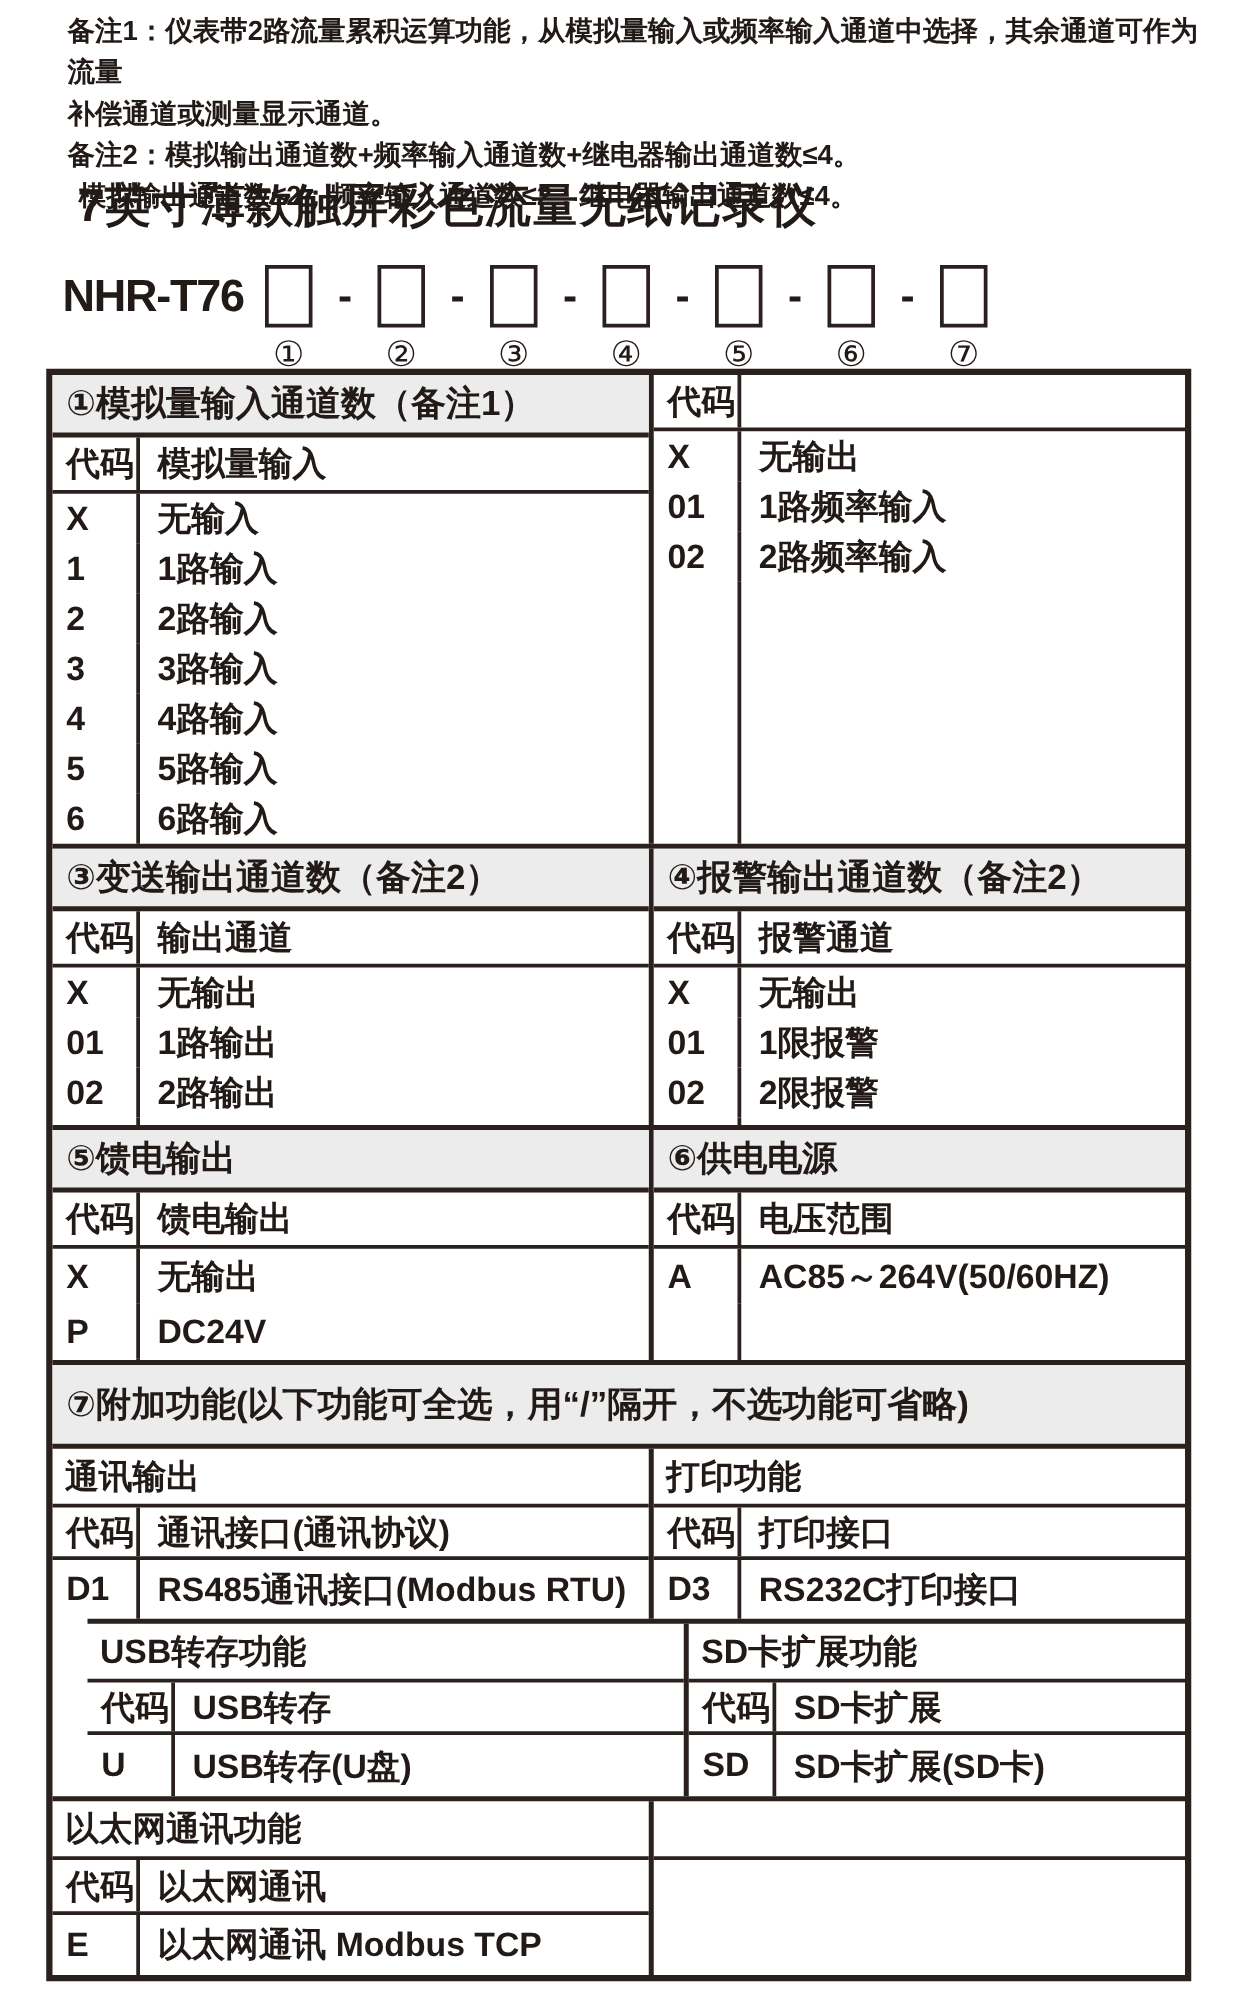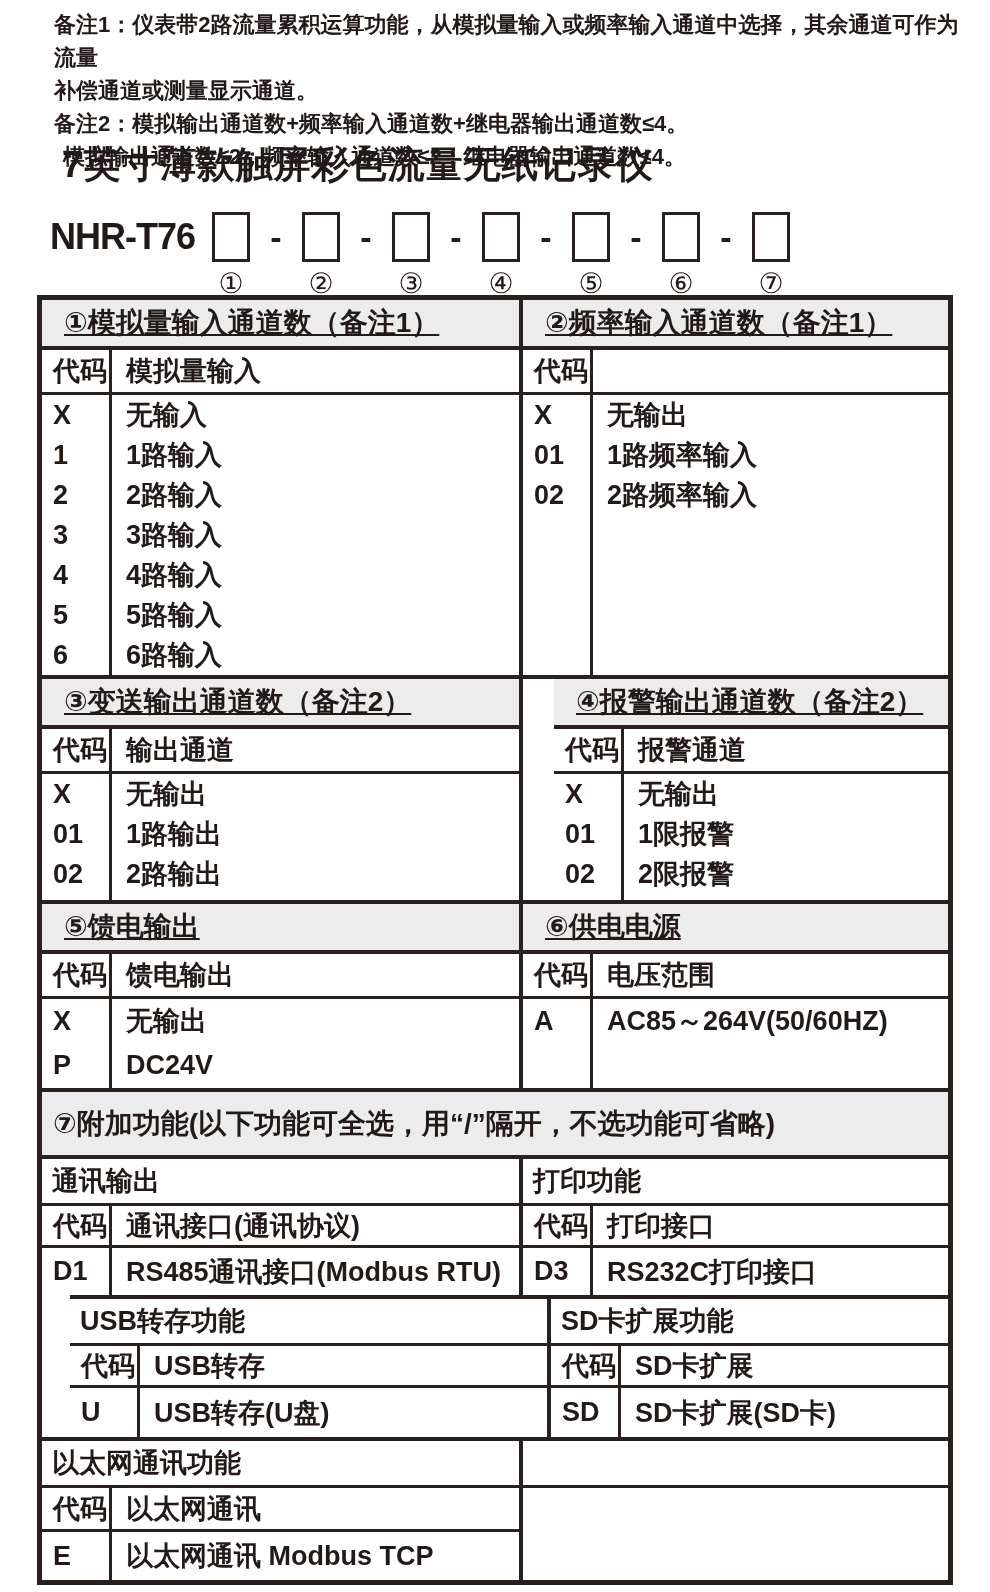--- a/index.html
+++ b/index.html
@@ -25,34 +25,34 @@
   .circ{margin-top:7px;font-size:28px;font-weight:400;line-height:30px;}
   .dash{width:20px;margin:0 16px;font-size:34px;line-height:50px;text-align:center;}
   
   .tbl{position:absolute;left:37px;top:295px;width:916px;height:1290px;box-sizing:border-box;
        border:5px solid var(--bc);display:flex;flex-direction:column;background:#fff;}
   .grp{display:flex;box-sizing:border-box;}
   .bt{border-top:4px solid var(--bc);}
   .half-l{width:481px;box-sizing:border-box;border-right:4px solid var(--bc);display:flex;flex-direction:column;}
   .half-r{flex:1;display:flex;flex-direction:column;}
   .sec-title{height:46px;background:var(--hbg);border-bottom:4px solid var(--bc);
-             display:flex;align-items:center;padding-left:22px;font-size:28px;box-sizing:content-box;text-decoration:underline;}
+             display:flex;align-items:center;padding-left:11px;font-size:28px;box-sizing:content-box;}
   .full-title{height:63px;background:var(--hbg);display:flex;align-items:center;padding-left:11px;font-size:28px;}
   .cols{height:42px;border-bottom:3px solid var(--bc);display:flex;font-size:27px;}
   .sub-title{height:44px;border-bottom:3px solid var(--bc);display:flex;align-items:center;
              padding-left:10px;font-size:27px;}
   .code-cell{width:70px;flex-shrink:0;box-sizing:border-box;border-right:3px solid var(--bc);
              display:flex;align-items:center;padding-left:11px;}
   .desc-cell{flex:1;display:flex;align-items:center;padding-left:14px;}
   .body{flex:1;display:flex;flex-direction:column;}
   .row{height:40px;flex-shrink:0;display:flex;font-size:27px;}
   .row44{height:44px;}
   .fill{flex:1;display:flex;font-size:27px;}
   .g1{height:375px;}
-  .g2{height:225px;gap:31px;}
+  .g2{height:225px;}
   .g3{height:188px;}
   .g4{height:67px;}
   .g5{height:140px;}
   .g6{height:142px;margin-left:28px;}
   .g7{flex:1;}
 </style>
 </head>
 <body>
 
 <div class="notes">
@@ -140,21 +140,20 @@
           <div class="code-cell">6</div>
           <div class="desc-cell">6路输入</div>
         </div>
         <div class="fill">
           <div class="code-cell"></div>
           <div class="desc-cell"></div>
         </div>
       </div>
     </div>
     <div class="half-r">
-      <div class="sec-title">②频率输入通道数（备注1）</div>
       <div class="cols">
         <div class="code-cell">代码</div>
       </div>
       <div class="body">
         <div class="row">
           <div class="code-cell">X</div>
           <div class="desc-cell">无输出</div>
         </div>
         <div class="row">
           <div class="code-cell">01</div>

